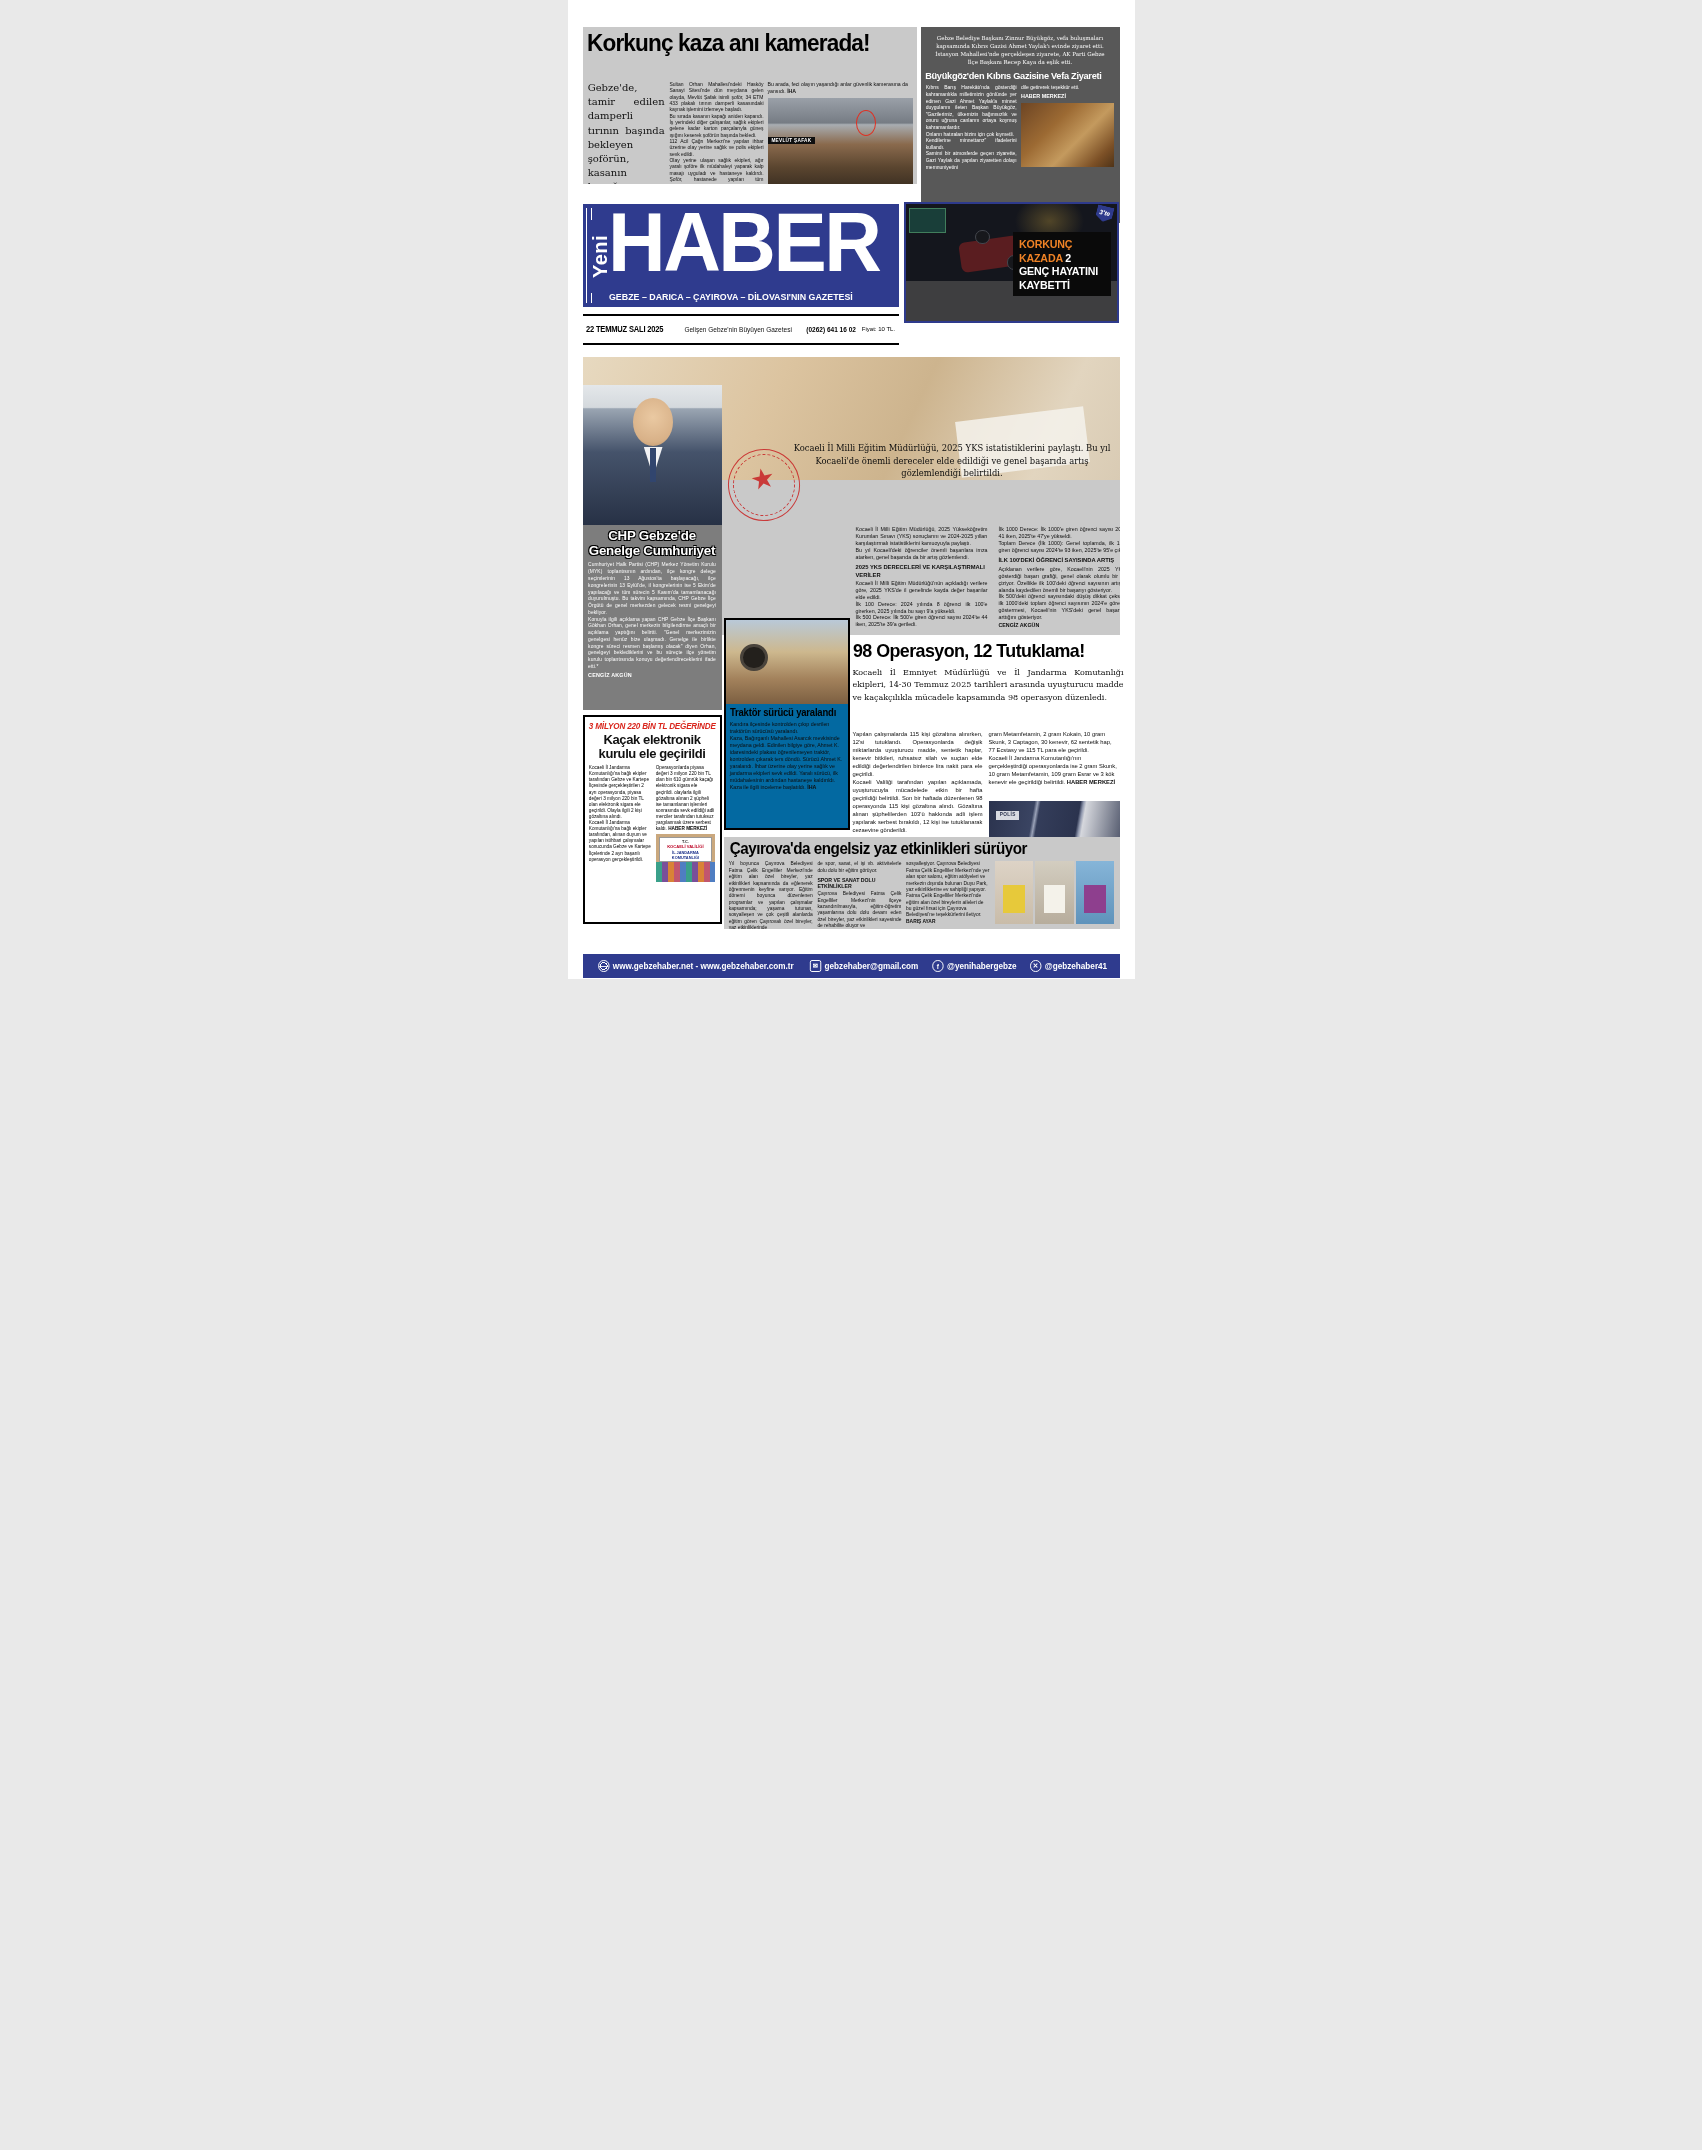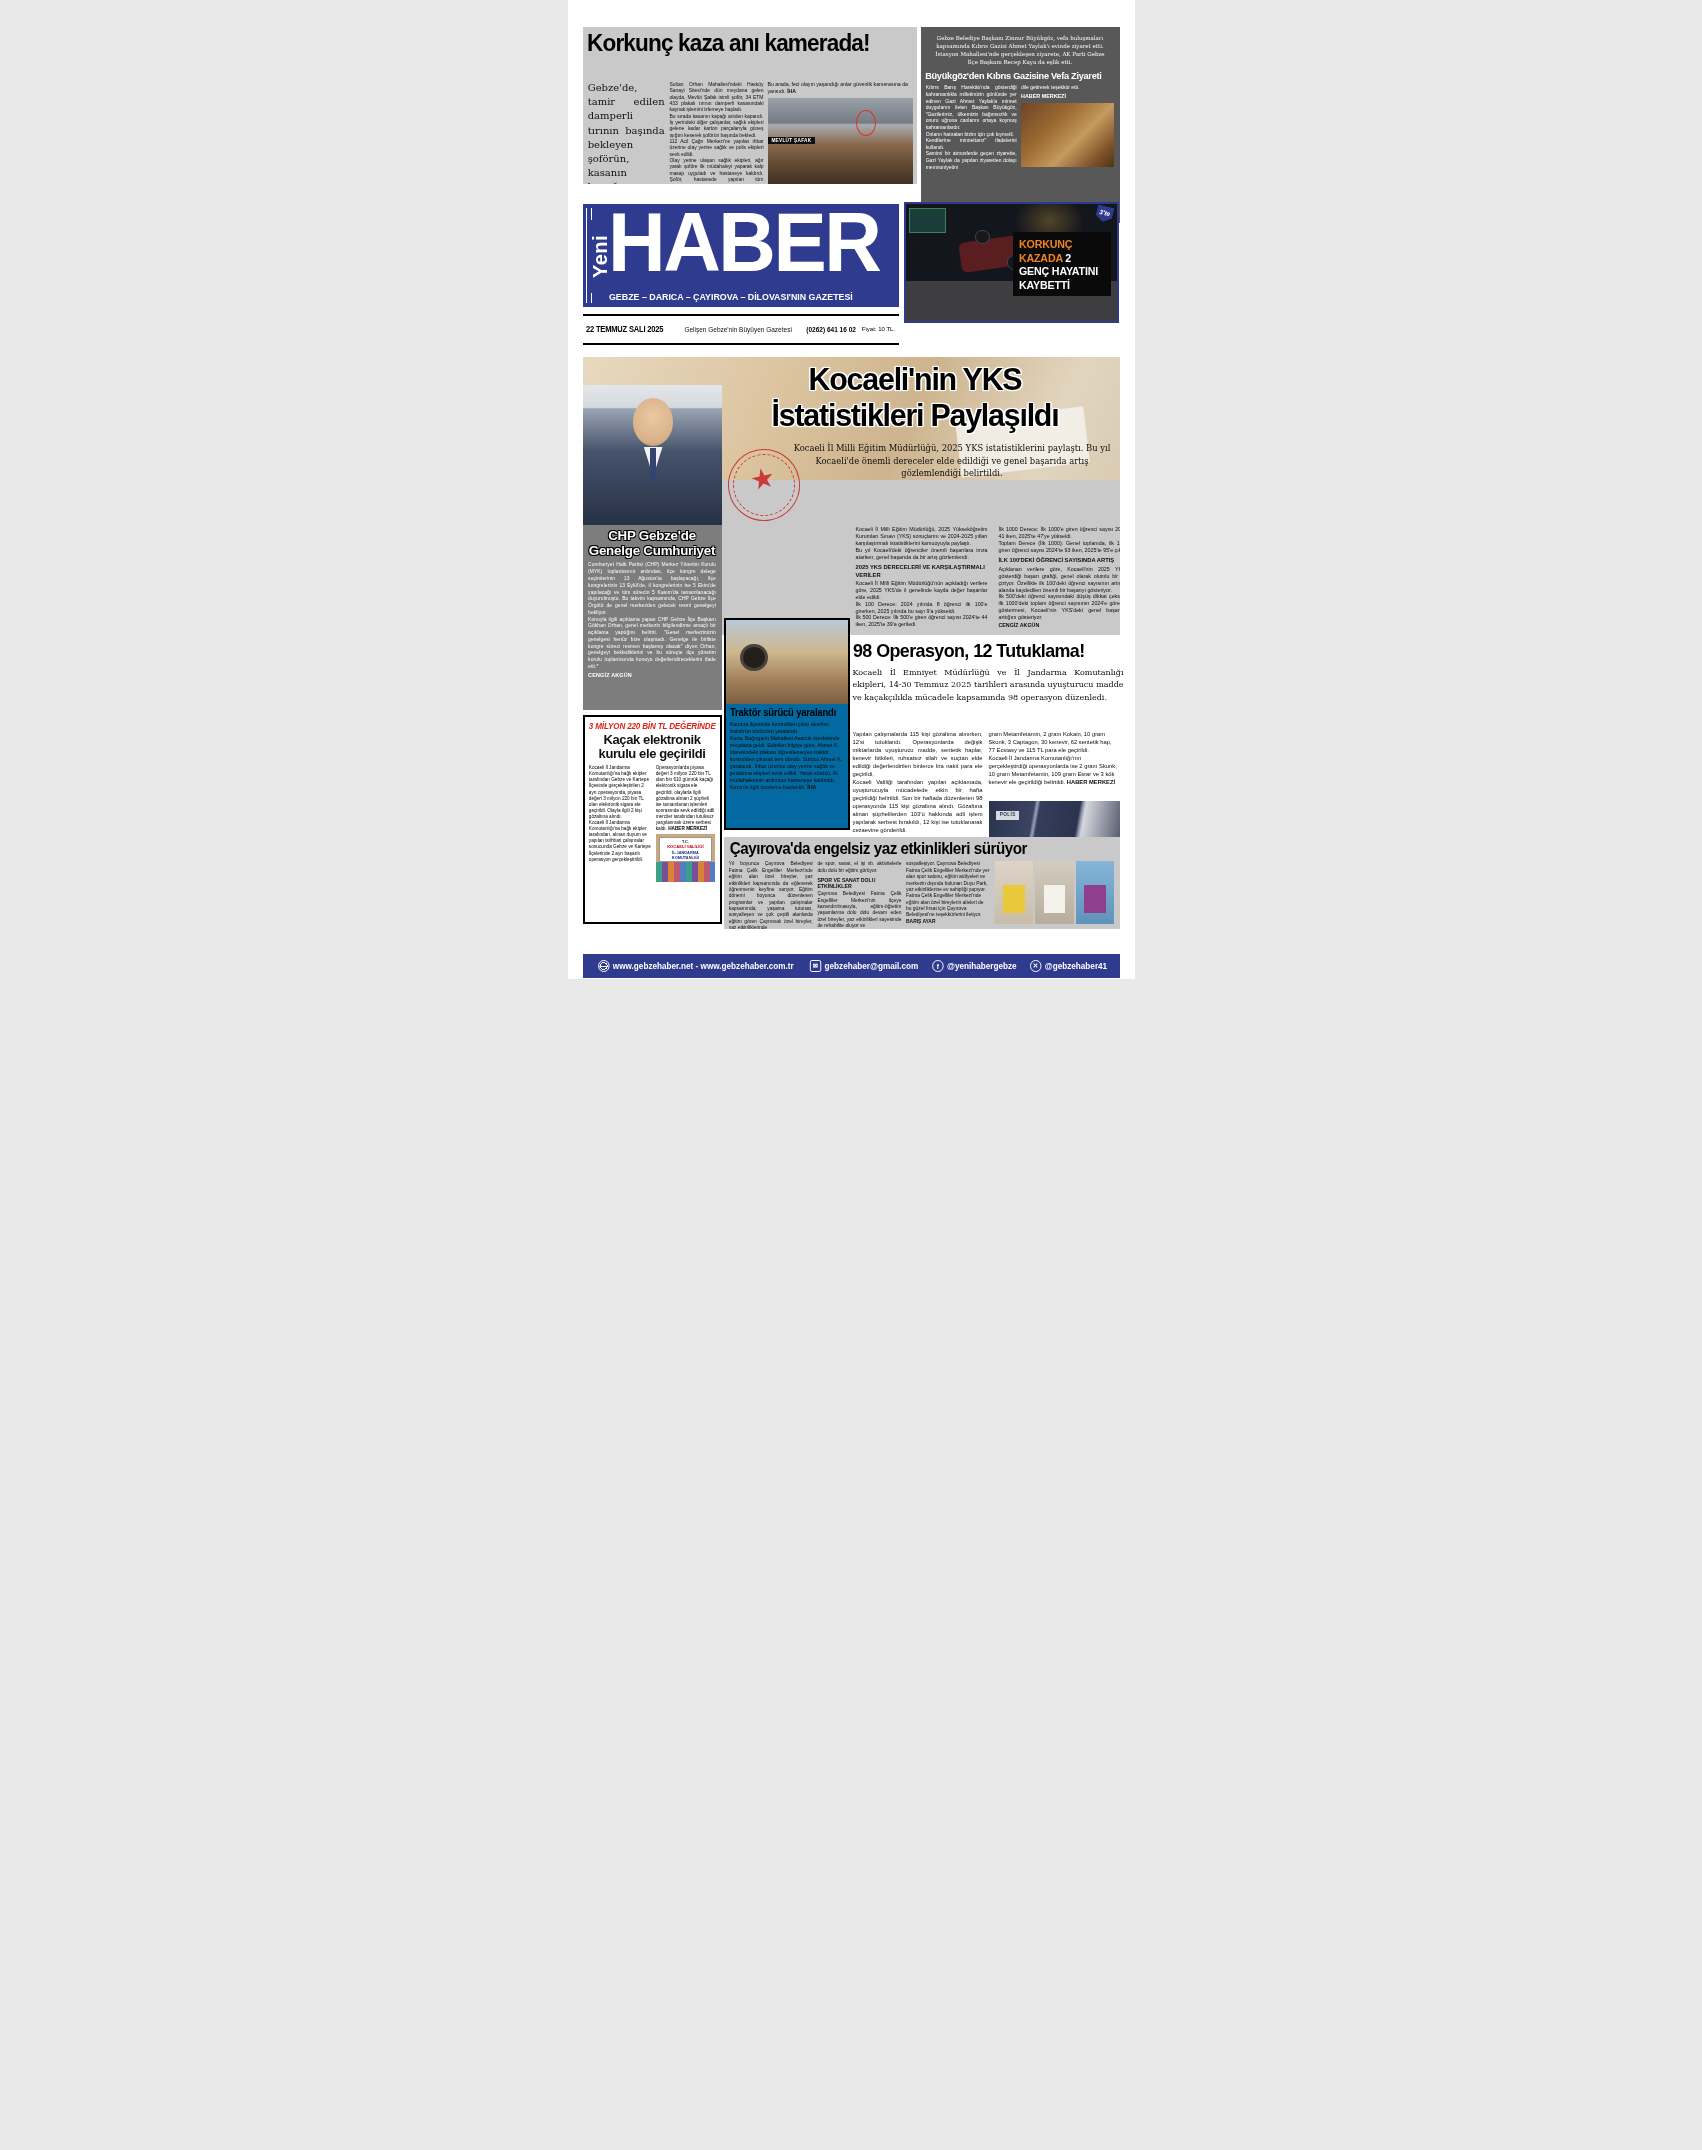--- a/index.html
+++ b/index.html
@@ -260,24 +260,20 @@
     <span class="dl-slogan">Gelişen Gebze'nin Büyüyen Gazetesi</span>
     <span class="dl-phone">(0262) 641 16 02</span>
     <span class="dl-price">Fiyat: 10 TL.</span>
   </section>
 
   <section class="abs" id="yks">
     <div class="yks-photo">
       <div class="yks-pen"></div>
       <div class="yks-paper"></div>
     </div>
-    <div class="yks-headline">
-      <div class="yks-h-line">Kocaeli'nin YKS</div>
-      <div class="yks-h-line">İstatistikleri Paylaşıldı</div>
-    </div>
     <div class="yks-portrait">
       <div class="yks-face"></div>
       <div class="yks-shirt"></div>
       <div class="yks-tie"></div>
     </div>
     <div class="yks-seal">
       <div class="yks-seal-inner"></div>
       <div class="yks-star">★</div>
     </div>
     <div class="yks-deck serif">Kocaeli İl Milli Eğitim Müdürlüğü, 2025 YKS istatistiklerini paylaştı. Bu yıl Kocaeli'de önemli dereceler elde edildiği ve genel başarıda artış gözlemlendiği belirtildi.</div>

